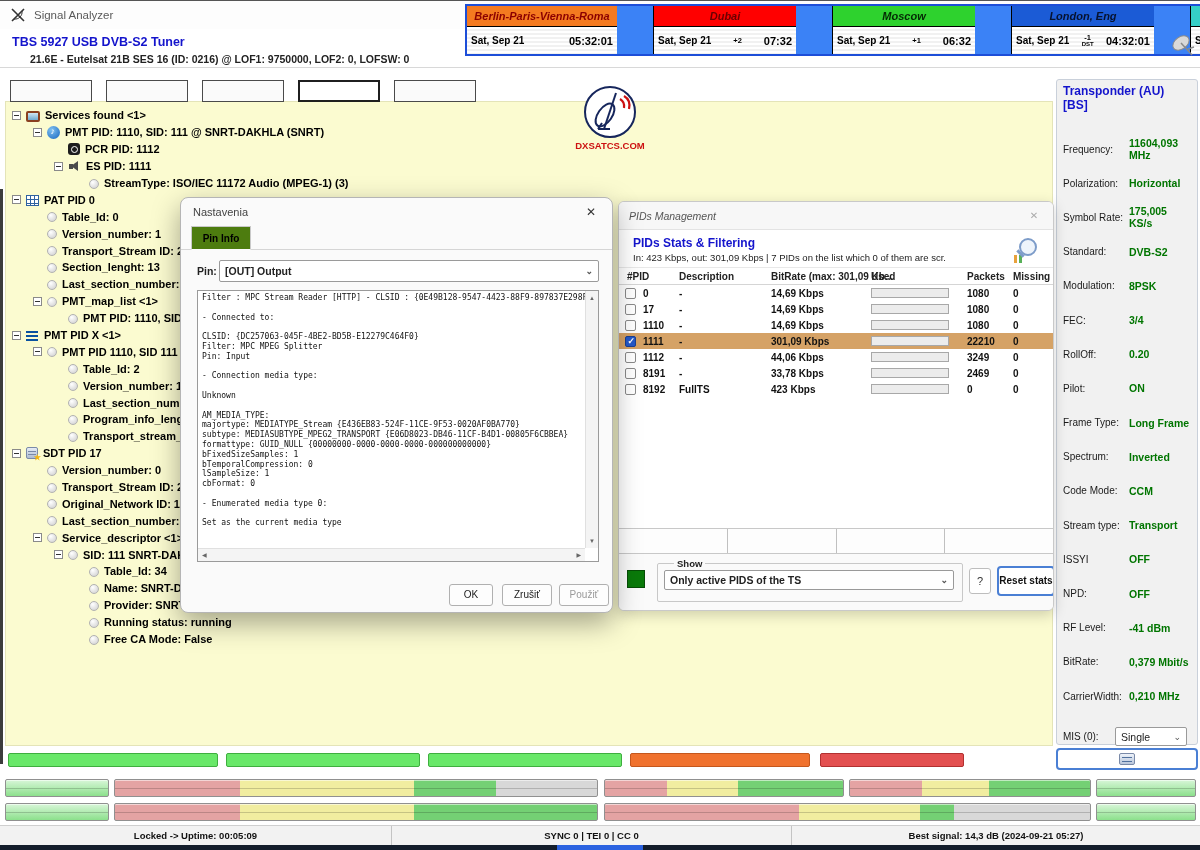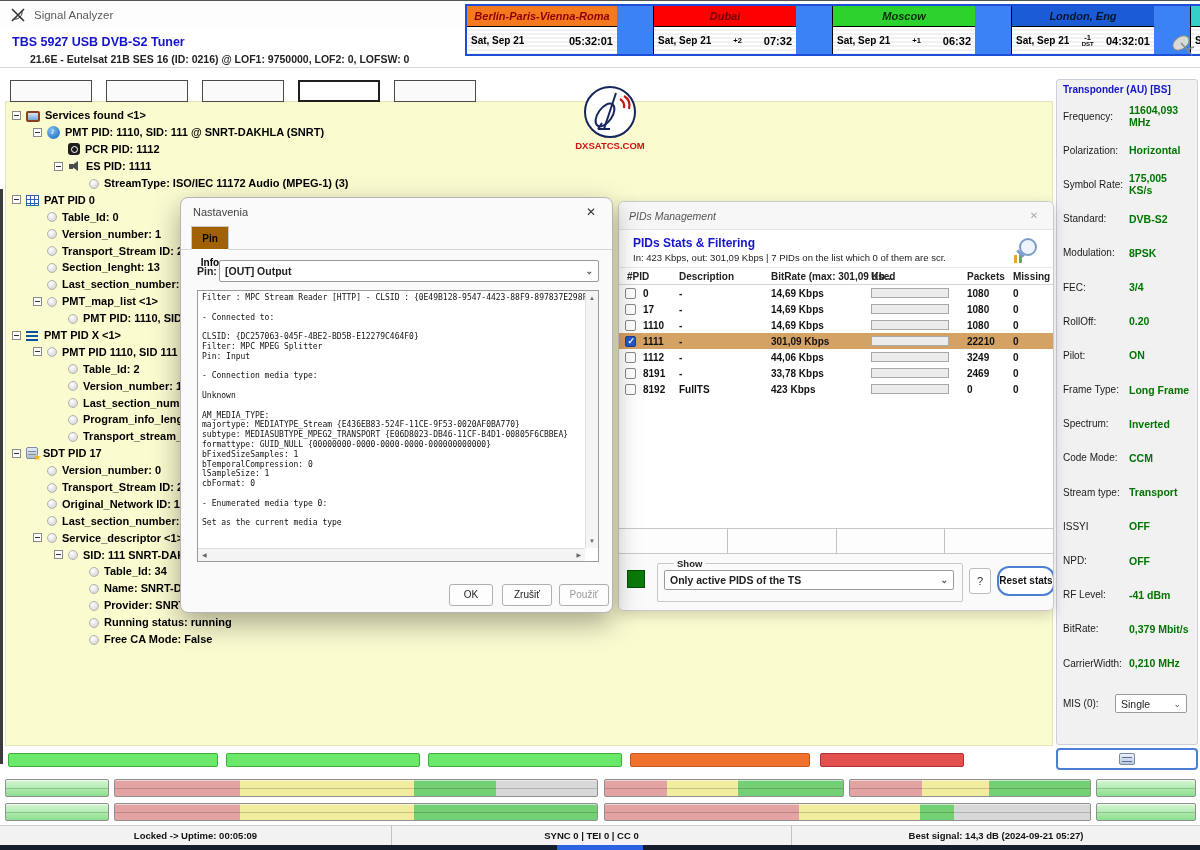--- a/index.html
+++ b/index.html
@@ -62,41 +62,41 @@
   .icon-db::after{content:"★";position:absolute;right:-4px;bottom:-4px;font-size:8px;color:#f2b614;}
   .icon-dot{width:10px;height:10px;margin-top:1px;border-radius:50%;background:radial-gradient(circle at 35% 30%,#ffffff,#cdcdcd);border:1px solid #b2b2b2;}
 
   #left-strip{position:absolute;left:0;top:188px;width:3px;height:575px;background:#3c3c3c;}
 
   
   #logo{position:absolute;left:558px;top:84px;width:104px;height:70px;z-index:2;}
 
   
   #tp-panel{position:absolute;left:1056px;top:78px;width:142px;height:666px;background:#f1f1f1;border:1px solid #c9d0da;border-radius:3px;padding:4px 6px;}
-  #tp-title{font-size:10px;font-weight:bold;color:#1414CC;margin-bottom:4px;}
+  #tp-title{font-size:12px;font-weight:bold;color:#1414CC;margin-bottom:20px;}
   .tp-row{display:flex;height:34.2px;align-items:center;}
   .tp-label{width:66px;font-size:10px;color:#1a1a1a;flex:none;}
   .tp-value{font-size:10.5px;font-weight:bold;color:#007500;}
   #mis-row{display:flex;align-items:center;margin-top:14px;}
   #mis-row .tp-label{width:52px;}
   .selectbox{background:#fff;border:1px solid #9a9a9a;border-radius:2px;display:flex;align-items:center;justify-content:space-between;padding:0 5px;font-size:10.5px;color:#222;}
   #mis-select{width:72px;height:19px;}
   .chev{font-size:9px;color:#555;}
   #tp-button{position:absolute;left:1056px;top:747px;width:142px;height:22px;background:#fff;border:2px solid #4a7fd4;border-radius:4px;display:flex;align-items:center;justify-content:center;}
   .drive-icon{width:16px;height:12px;background:linear-gradient(#eef3fa,#b9c6da);border:1px solid #7a8aa8;border-radius:2px;position:relative;}
   .drive-icon::after{content:"";position:absolute;left:2px;top:3px;width:10px;height:1px;background:#51719e;box-shadow:0 4px 0 #51719e;}
 
   
   #dlg{position:absolute;left:180px;top:196px;width:433px;height:416px;background:#fafafa;border:1px solid #b5b5b5;border-radius:8px;box-shadow:0 10px 28px rgba(0,0,0,.35);z-index:10;}
   #dlg-title{height:28px;display:flex;align-items:center;justify-content:space-between;padding:0 12px;}
   #dlg-title .t{font-size:11px;color:#444;}
   .x-btn{font-size:12px;color:#333;width:18px;text-align:center;}
   #dlg-tabs{height:24px;border-bottom:1px solid #d5d5d5;position:relative;}
-  #dlg-tab{position:absolute;left:10px;bottom:-1px;width:38px;height:24px;line-height:24px;text-align:center;
-      font-size:10px;font-weight:bold;background:#a16207;border:1px solid #c9c9c9;border-bottom:1px solid #fdfdfd;}
+  #dlg-tab{position:absolute;left:10px;bottom:-1px;width:60px;height:24px;line-height:24px;text-align:center;
+      font-size:10px;font-weight:bold;background:#4d7c0f;border:1px solid #c9c9c9;border-bottom:1px solid #fdfdfd;}
   #pin-row{position:absolute;left:0;top:62px;width:100%;height:22px;display:flex;align-items:center;}
   #pin-label{width:22px;margin-left:16px;font-size:10.5px;font-weight:bold;color:#222;}
   #pin-select{position:absolute;left:38px;width:380px;height:22px;font-weight:bold;}
   #dlg-text{position:absolute;left:16px;top:92px;width:402px;height:272px;background:#fff;border:1px solid #9a9a9a;overflow:hidden;}
   #dlg-pre{margin:0;padding:2px 4px;font-family:"DejaVu Sans Mono",monospace;font-size:8px;line-height:9.8px;color:#111;white-space:pre;}
   .vscroll{position:absolute;right:0;top:0;bottom:13px;width:13px;background:#f4f4f4;border-left:1px solid #e0e0e0;}
   .hscroll{position:absolute;left:0;right:13px;bottom:0;height:13px;background:#f4f4f4;border-top:1px solid #e0e0e0;}
   .sarrow{position:absolute;font-size:6px;color:#666;line-height:6px;}
   #dlg-btns{position:absolute;left:0;top:386px;width:100%;height:24px;}
   .dlg-btn{position:absolute;height:22px;background:#fdfdfd;border:1px solid #b0b0b0;border-radius:3px;font-size:10px;text-align:center;line-height:20px;color:#222;}
@@ -130,21 +130,21 @@
   .v-pack{position:absolute;left:348px;} .v-miss{position:absolute;left:394px;}
   #pid-stats{position:absolute;left:0px;top:326px;width:100%;height:26px;display:flex;border-top:1px solid #c8c8c8;border-bottom:1px solid #c8c8c8;}
   .stat-cell{flex:1;border-right:1px solid #c0c0c0;text-align:center;font-size:10px;font-weight:bold;line-height:24px;background:#fdfdfd;color:#111;}
   .stat-cell:last-child{border-right:none;}
   #pid-ctrl{position:absolute;left:0;top:352px;width:100%;height:58px;background:#fafafa;}
   #green-sq{position:absolute;left:8px;top:16px;width:18px;height:18px;background:#0a7a0a;border:1px solid #064d06;}
   #show-box{position:absolute;left:36px;top:4px;width:306px;height:44px;border:1px solid #c8c8c8;border-radius:2px;}
   #show-box legend{font-size:9.5px;font-weight:bold;color:#222;padding:0 3px;margin-left:4px;}
   #show-select{position:absolute;left:6px;top:1px;width:290px;height:20px;font-weight:bold;}
   #help-btn{position:absolute;left:350px;top:14px;width:22px;height:26px;background:#fff;border:1px solid #bdbdbd;border-radius:3px;text-align:center;line-height:24px;font-size:11px;color:#333;}
-  #reset-btn{position:absolute;left:378px;top:12px;width:58px;height:30px;background:#fff;border:2px solid #4a7fd4;border-radius:12px;text-align:center;line-height:26px;font-size:10px;font-weight:bold;color:#111;}
+  #reset-btn{position:absolute;left:378px;top:12px;width:58px;height:30px;background:#fff;border:2px solid #4a7fd4;border-radius:4px;text-align:center;line-height:26px;font-size:10px;font-weight:bold;color:#111;}
 
   
   #pills{position:absolute;left:0;top:752px;width:100%;height:14px;}
   .pill{position:absolute;height:14px;border-radius:2px;text-align:center;font-size:9.5px;font-style:italic;font-weight:bold;line-height:13px;color:#7b1a00;}
   .pill.green{background:#69E869;border:1px solid #3fae3f;}
   .pill.orange{background:#F0722E;border:1px solid #c4571d;color:#6a1200;}
   .pill.red{background:#E35050;border:1px solid #b13030;color:#5c0a0a;}
   .pill-0{left:8px;width:210px;} .pill-1{left:226px;width:194px;} .pill-2{left:428px;width:194px;}
   .pill-3{left:630px;width:180px;} .pill-4{left:820px;width:144px;}
 

